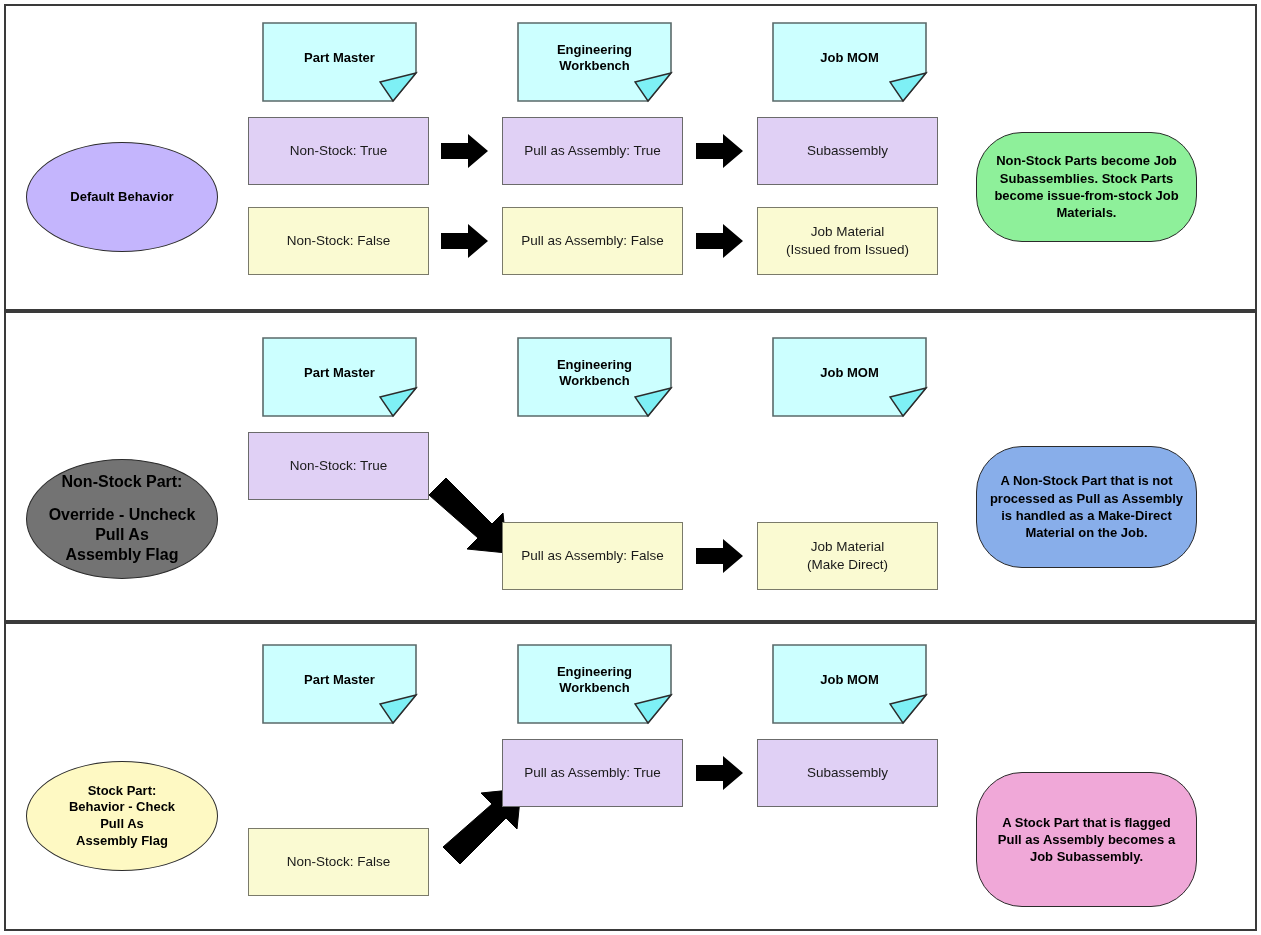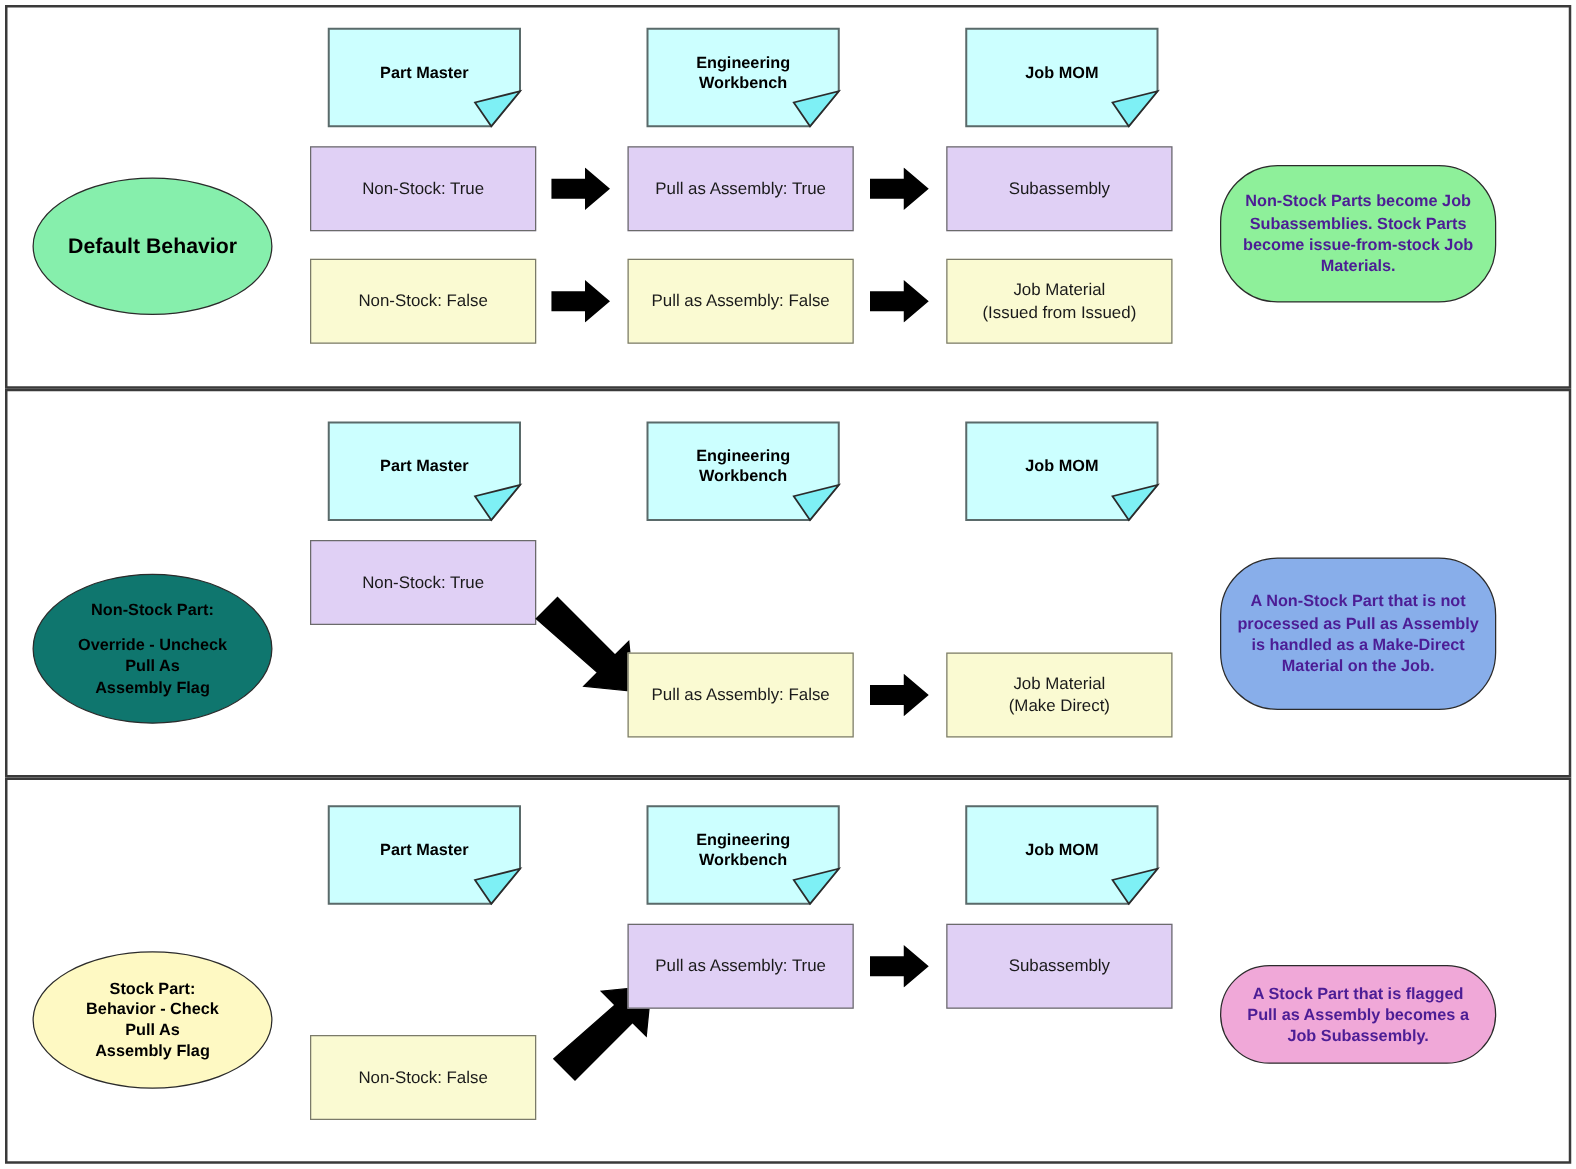--- a/index.html
+++ b/index.html
@@ -39,21 +39,21 @@
   .round-callout {
     position: absolute;
     border: 1.5px solid #2b2b2b;
     border-radius: 46px;
     display: flex;
     align-items: center;
     justify-content: center;
     text-align: center;
     box-sizing: border-box;
     font-weight: bold;
-    color: #4c1d95;
+    color: #000000;
     line-height: 1.33;
     padding: 4px 12px;
   }
   
   .box {
     position: absolute;
     border: 1.5px solid #6b6b6b;
     display: flex;
     align-items: center;
     justify-content: center;
@@ -120,21 +120,21 @@
   </div>
 
   <div class="doc" style="left:772px; top:22px; width:155px; height:78px;">
     <svg width="155" height="82" viewBox="0 0 155 82">
       <path d="M1,1 L154,1 L154,51 L131,79 L1,79 Z" fill="#ccffff" stroke="#5a6a6a" stroke-width="1.6"></path>
       <path d="M154,51 L131,79 L118,60 Z" fill="#7ef0f5" stroke="#2b2b2b" stroke-width="1.4"></path>
     </svg>
     <div class="doc-label" style="font-size:13px;">Job MOM</div>
   </div>
 
-  <div class="ellipse" style="left:26px; top:142px; width:192px; height:110px; background:#86efac; font-size:17px;">
+  <div class="ellipse" style="left:26px; top:142px; width:192px; height:110px; background:#c4b5fd; font-size:13px;">
     <span>Default Behavior</span>
   </div>
 
   <div class="box" style="left:248px; top:117px; width:181px; height:68px; background:#e0d0f5; font-size:13.5px;">
     <span>Non-Stock: True</span>
   </div>
 
   <div class="arrow" style="left:441px; top:134px;">
     <svg width="48" height="34" viewBox="0 0 48 34">
       <path d="M0,9 L27,9 L27,0 L47,17 L27,34 L27,25 L0,25 Z" fill="#000000"></path>
@@ -206,21 +206,21 @@
   </div>
 
   <div class="doc" style="left:772px; top:337px; width:155px; height:78px;">
     <svg width="155" height="82" viewBox="0 0 155 82">
       <path d="M1,1 L154,1 L154,51 L131,79 L1,79 Z" fill="#ccffff" stroke="#5a6a6a" stroke-width="1.6"></path>
       <path d="M154,51 L131,79 L118,60 Z" fill="#7ef0f5" stroke="#2b2b2b" stroke-width="1.4"></path>
     </svg>
     <div class="doc-label" style="font-size:13px;">Job MOM</div>
   </div>
 
-  <div class="ellipse" style="left:26px; top:459px; width:192px; height:120px; background:#0f766e; font-size:13px;">
+  <div class="ellipse" style="left:26px; top:459px; width:192px; height:120px; background:#737373; font-size:16px;">
     <span style="display:block;">
       <span style="display:block;">Non-Stock Part:</span>
       <span style="display:block;margin-top:12px;">Override - Uncheck</span>
       <span style="display:block;">Pull As</span>
       <span style="display:block;">Assembly Flag</span>
     </span>
   </div>
 
   <div class="box" style="left:248px; top:432px; width:181px; height:68px; background:#e0d0f5; font-size:13.5px;">
     <span>Non-Stock: True</span>
@@ -306,17 +306,17 @@
   <div class="arrow" style="left:696px; top:756px;">
     <svg width="48" height="34" viewBox="0 0 48 34">
       <path d="M0,9 L27,9 L27,0 L47,17 L27,34 L27,25 L0,25 Z" fill="#000000"></path>
     </svg>
   </div>
 
   <div class="box" style="left:757px; top:739px; width:181px; height:68px; background:#e0d0f5; font-size:13.5px;">
     <span>Subassembly</span>
   </div>
 
-  <div class="round-callout" style="left:976px; top:772px; width:221px; height:79px; background:#f0a8d8; font-size:13px;">
+  <div class="round-callout" style="left:976px; top:772px; width:221px; height:135px; background:#f0a8d8; font-size:13px;">
     <span>A Stock Part that is flagged Pull as Assembly becomes a Job Subassembly.</span>
   </div>
 
 </div>
 
 </body></html>

